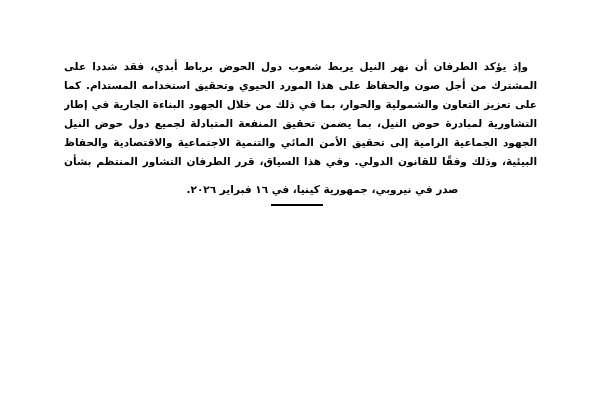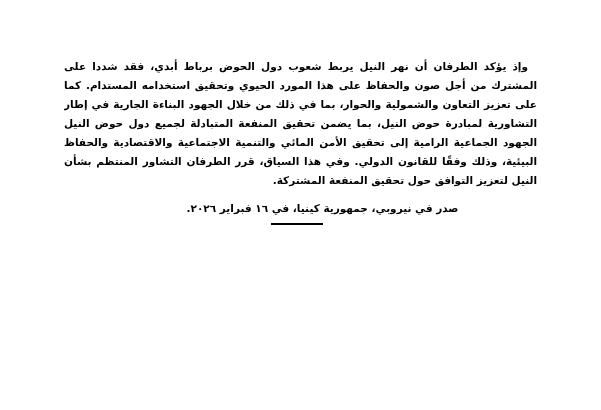--- a/index.html
+++ b/index.html
@@ -63,17 +63,16 @@
 <body>
 
 <div class="page">
   <div class="paragraph">
     <div class="line first">وإذ يؤكد الطرفان أن نهر النيل يربط شعوب دول الحوض برباط أبدي، فقد شددا على ضرورة العمل</div>
     <div class="line">المشترك من أجل صون والحفاظ على هذا المورد الحيوي وتحقيق استخدامه المستدام. كما اتفق البلدان</div>
     <div class="line">على تعزيز التعاون والشمولية والحوار، بما في ذلك من خلال الجهود البناءة الجارية في إطار العملية</div>
     <div class="line">التشاورية لمبادرة حوض النيل، بما يضمن تحقيق المنفعة المتبادلة لجميع دول حوض النيل في اطار</div>
     <div class="line">الجهود الجماعية الرامية إلى تحقيق الأمن المائي والتنمية الاجتماعية والاقتصادية والحفاظ على النظم</div>
     <div class="line">البيئية، وذلك وفقًا للقانون الدولي. وفي هذا السياق، قرر الطرفان التشاور المنتظم بشأن قضايا حوض</div>
-    <div class="line last">النيل لتعزيز التوافق حول تحقيق المنفعة المشتركة.</div>
   </div>
   <div class="signature">صدر في نيروبي، جمهورية كينيا، في ١٦ فبراير ٢٠٢٦.</div>
   <div class="divider"></div>
 </div>
 
 </body></html>

